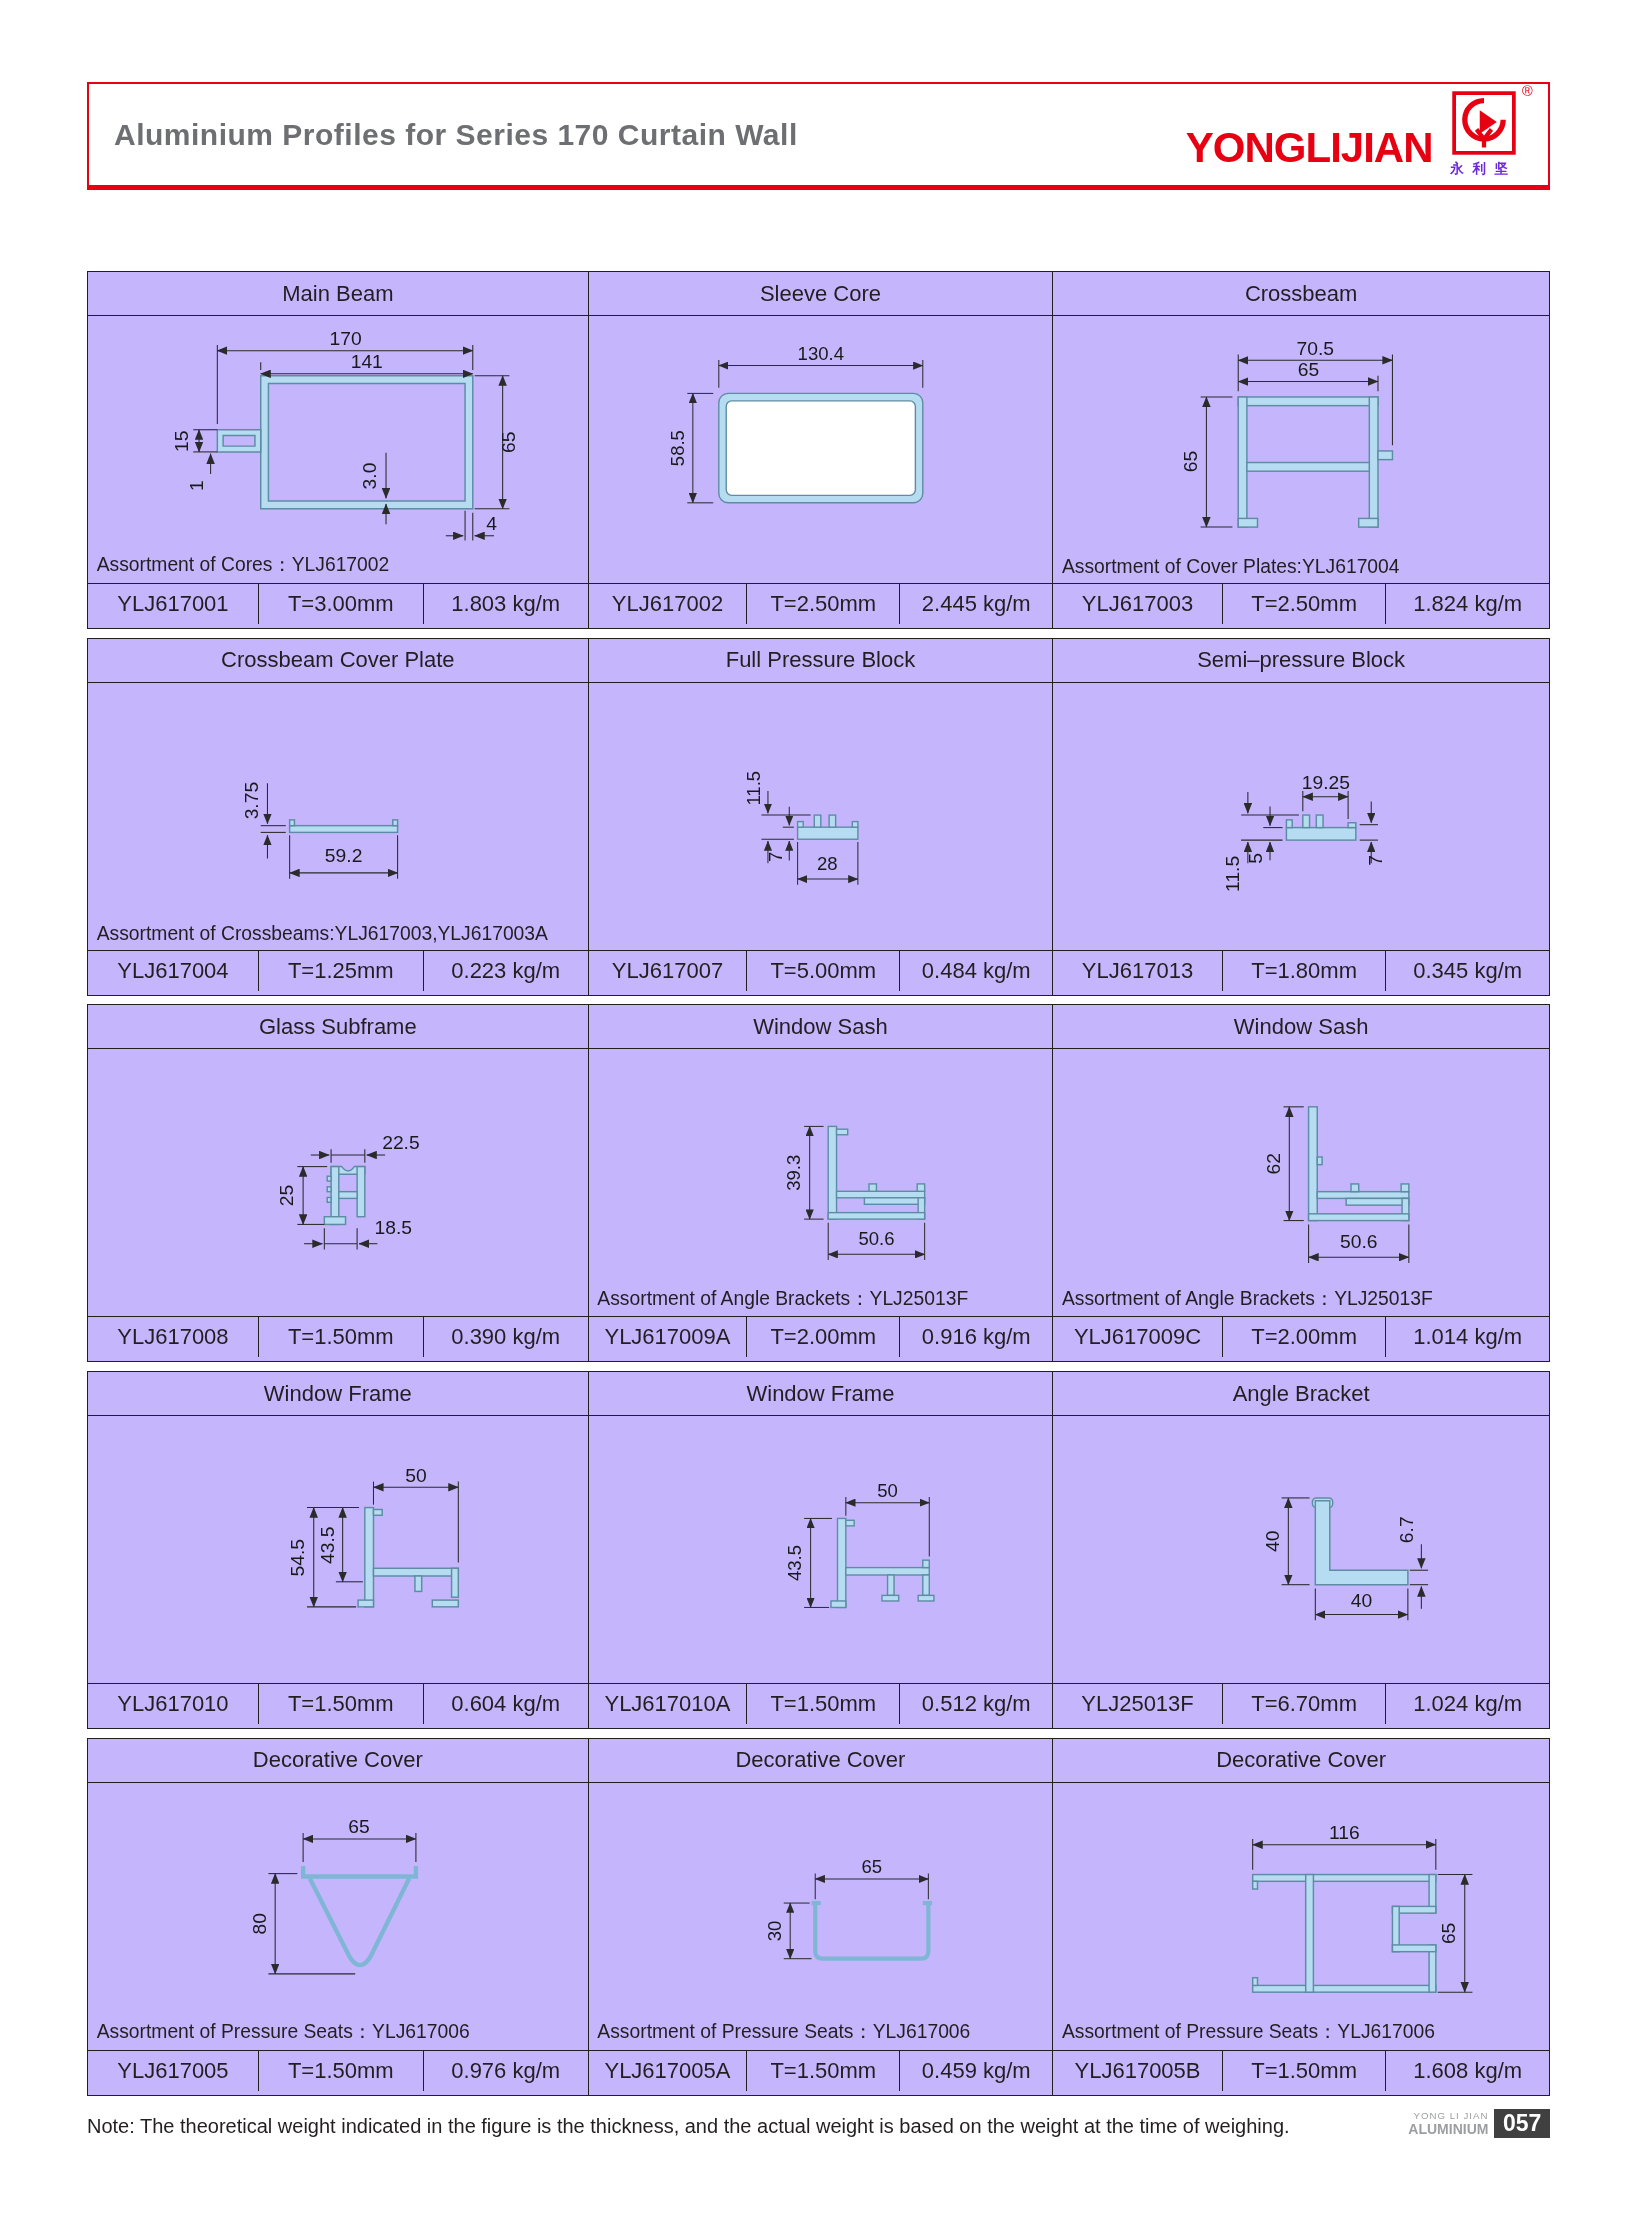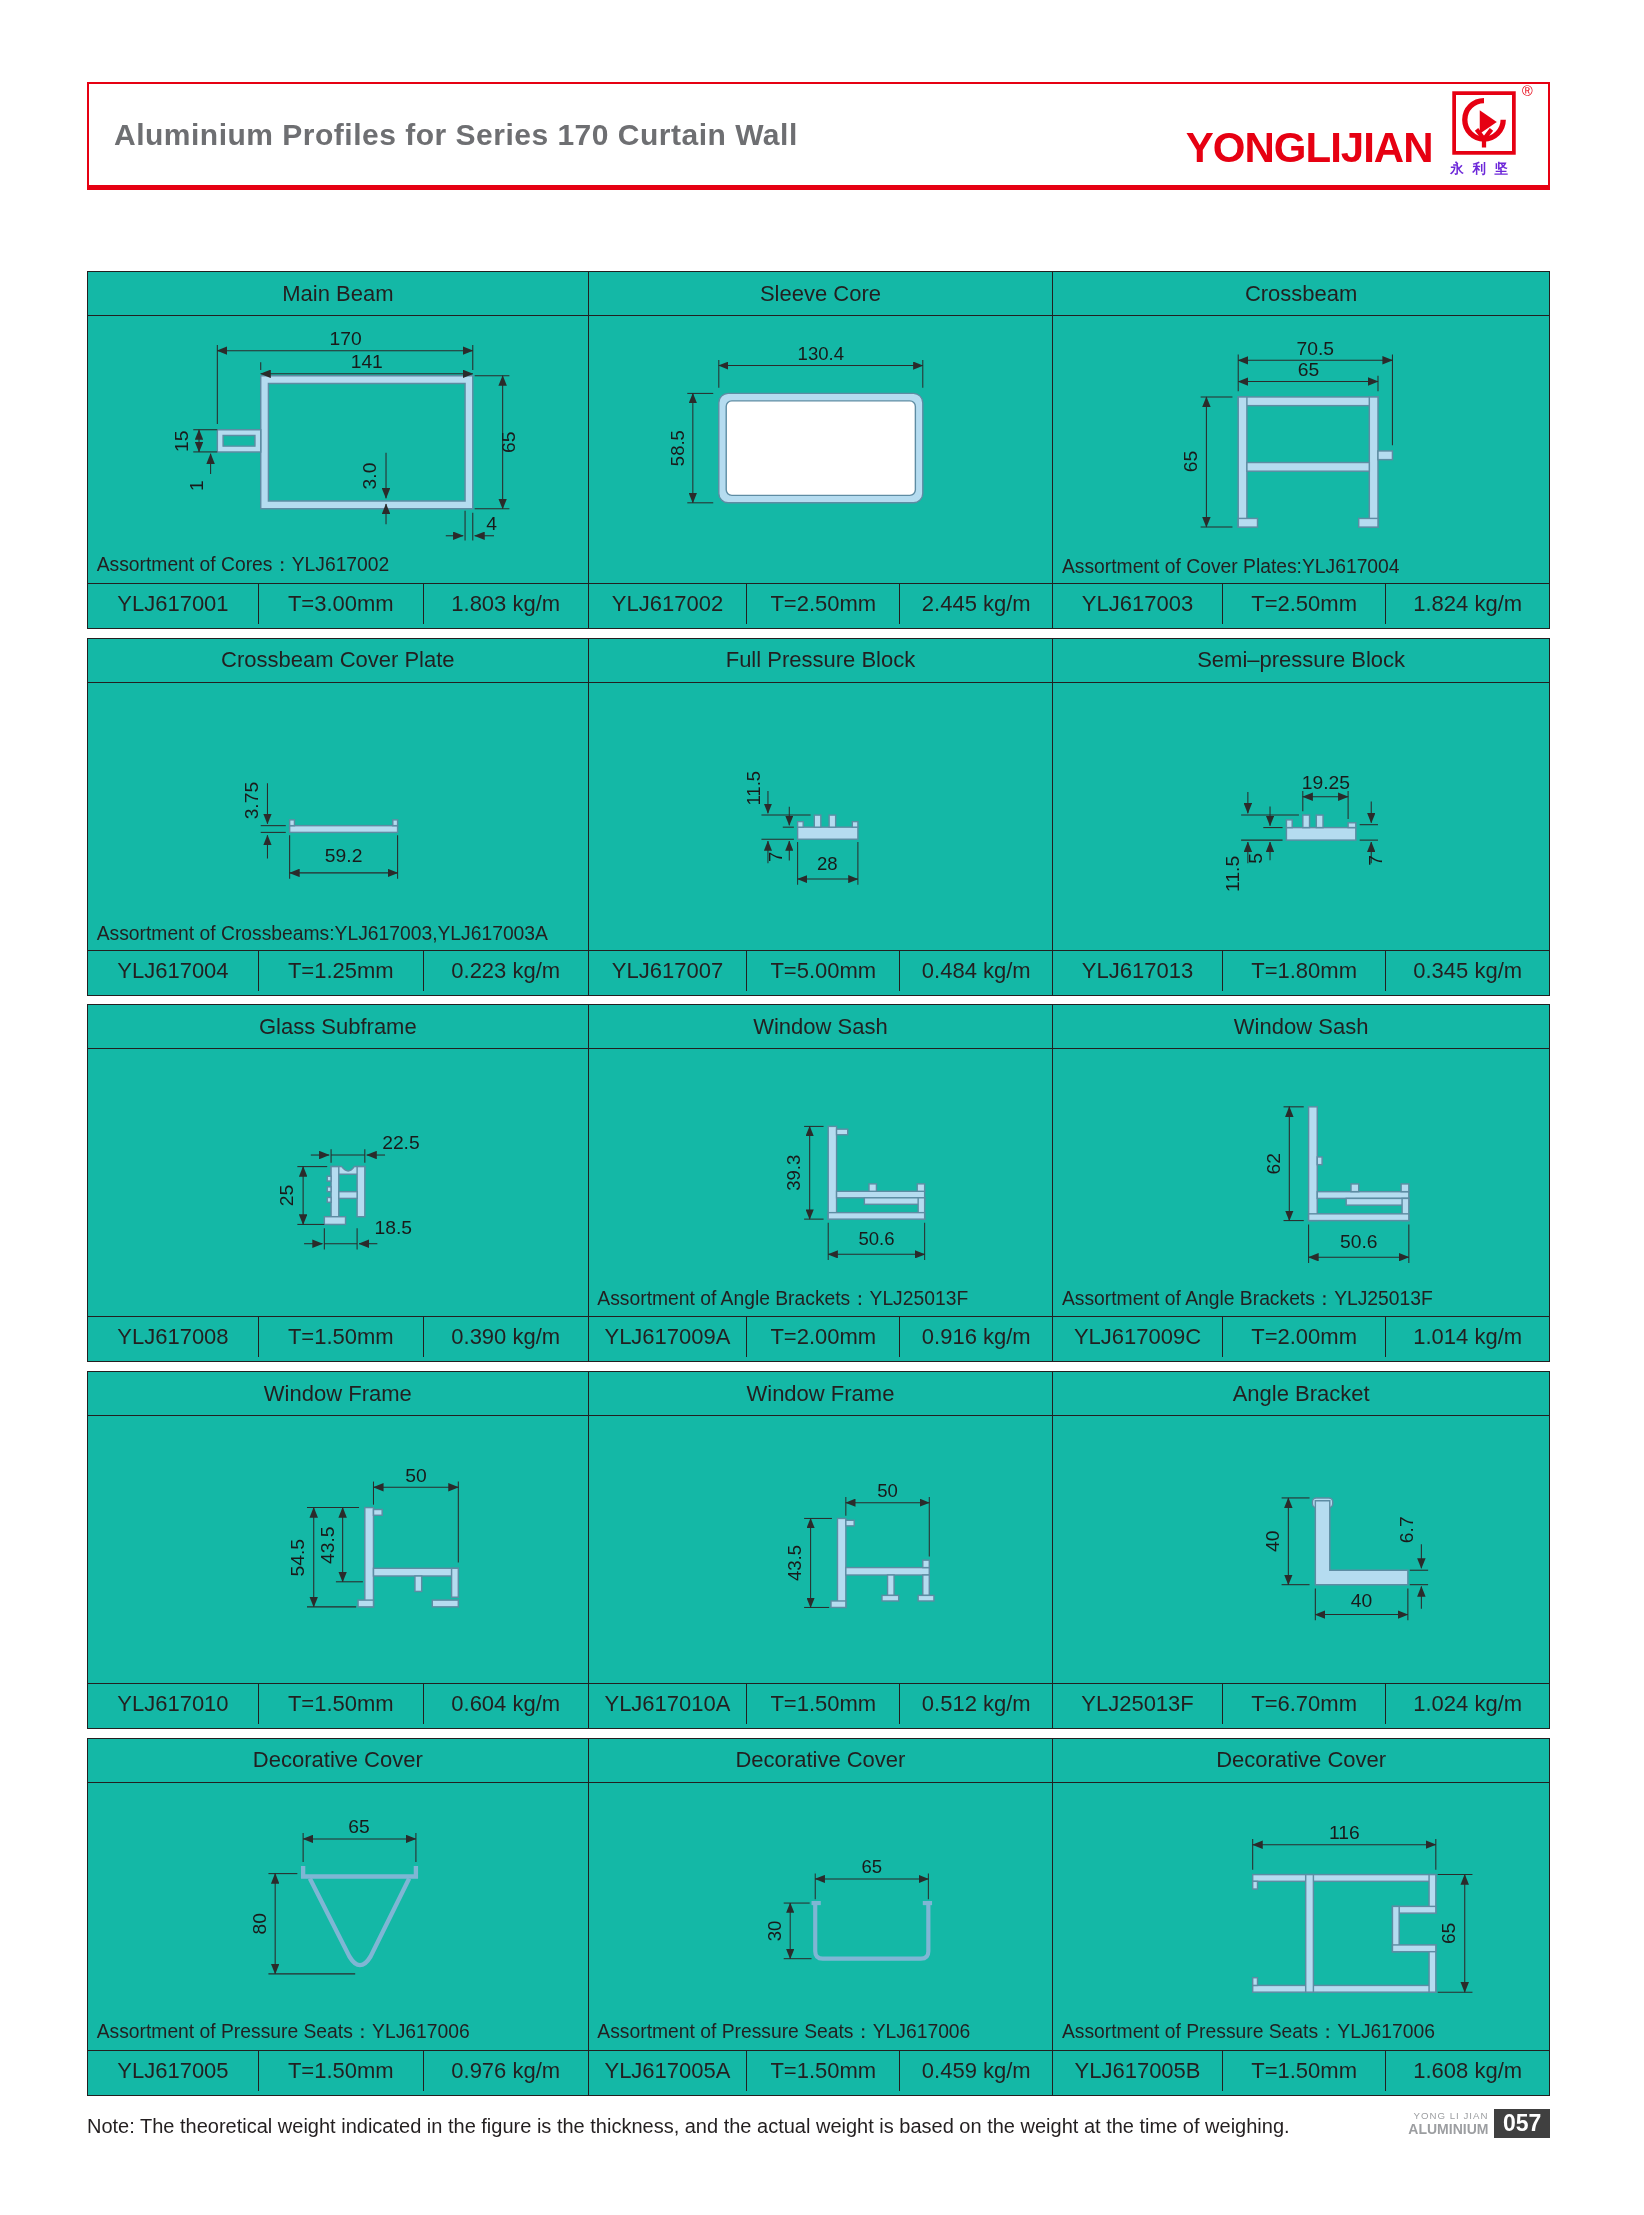--- a/index.html
+++ b/index.html
@@ -10,21 +10,21 @@
   .hdr { height:108px; border:2.9px solid #e60012; border-bottom-width:5.8px; display:flex; align-items:center; justify-content:space-between; padding:0 27px 0 25px; }
   .hdr-title { font-size:30px; font-weight:bold; color:#6e6f72; letter-spacing:0.5px; }
   .brand { display:flex; align-items:flex-start; gap:13.5px; }
   .brand-word { font-size:42px; font-weight:bold; color:#e60012; letter-spacing:-1px; margin-top:33px; }
   .logo-wrap { position:relative; width:75px; text-align:center; }
   .logo-reg { position:absolute; right:-11.6px; top:-7.7px; color:#e60012; font-size:14.5px; }
   .logo-cn { color:#6d28d9; font-size:13.5px; font-weight:bold; letter-spacing:8.7px; margin-top:1.9px; white-space:nowrap; }
 
   
   .grid { margin-top:81px; }
-  .block { display:flex; border:1.9px solid #231f20; margin-bottom:8.7px; height:358px; background:#14b8a6; }
+  .block { display:flex; border:1.9px solid #231f20; margin-bottom:8.7px; height:358px; background:#c4b5fd; }
   .cell { display:flex; flex-direction:column; }
   .cell.w1 { flex:0 0 34.2%; } .cell.w2 { flex:0 0 31.8%; } .cell.w3 { flex:1 1 auto; }
   .cell + .cell { border-left:1.9px solid #231f20; }
   .cell-title { height:44px; border-bottom:1.9px solid #231f20; display:flex; align-items:center; justify-content:center; font-size:22px; }
   .cell-body { position:relative; height:267px; }
   .cell-body svg.draw { position:absolute; inset:0; width:100%; height:100%; }
   .assort { position:absolute; left:8.7px; bottom:4.8px; font-size:19.3px; white-space:nowrap; }
   .cell-info { height:41px; border-top:1.9px solid #231f20; display:flex; font-size:22px; }
   .cell-info div { display:flex; align-items:center; justify-content:center; }
   .cell-info .pn { flex:0 0 34%; } .cell-info .th { flex:0 0 33%; border-left:1.9px solid #231f20; } .cell-info .wt { flex:1 1 auto; border-left:1.9px solid #231f20; }

